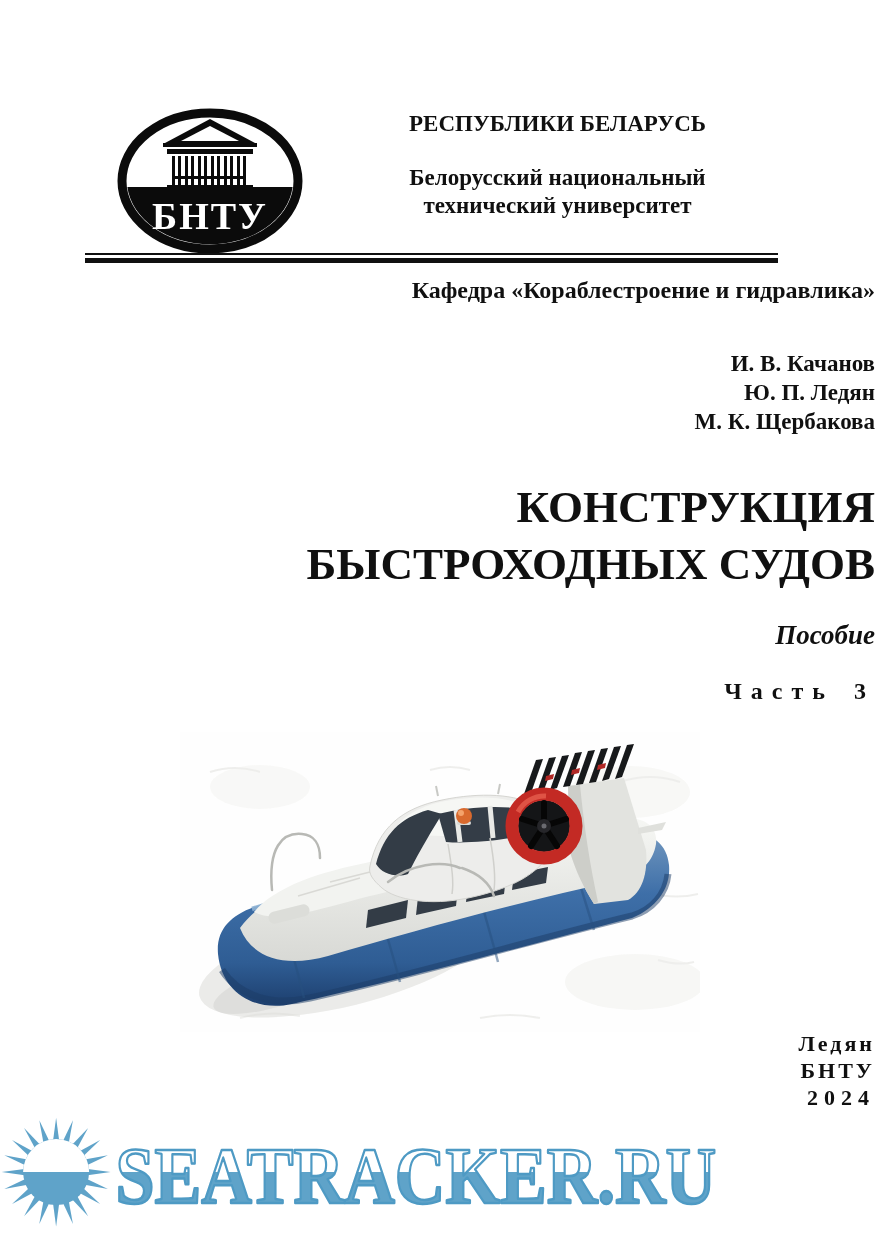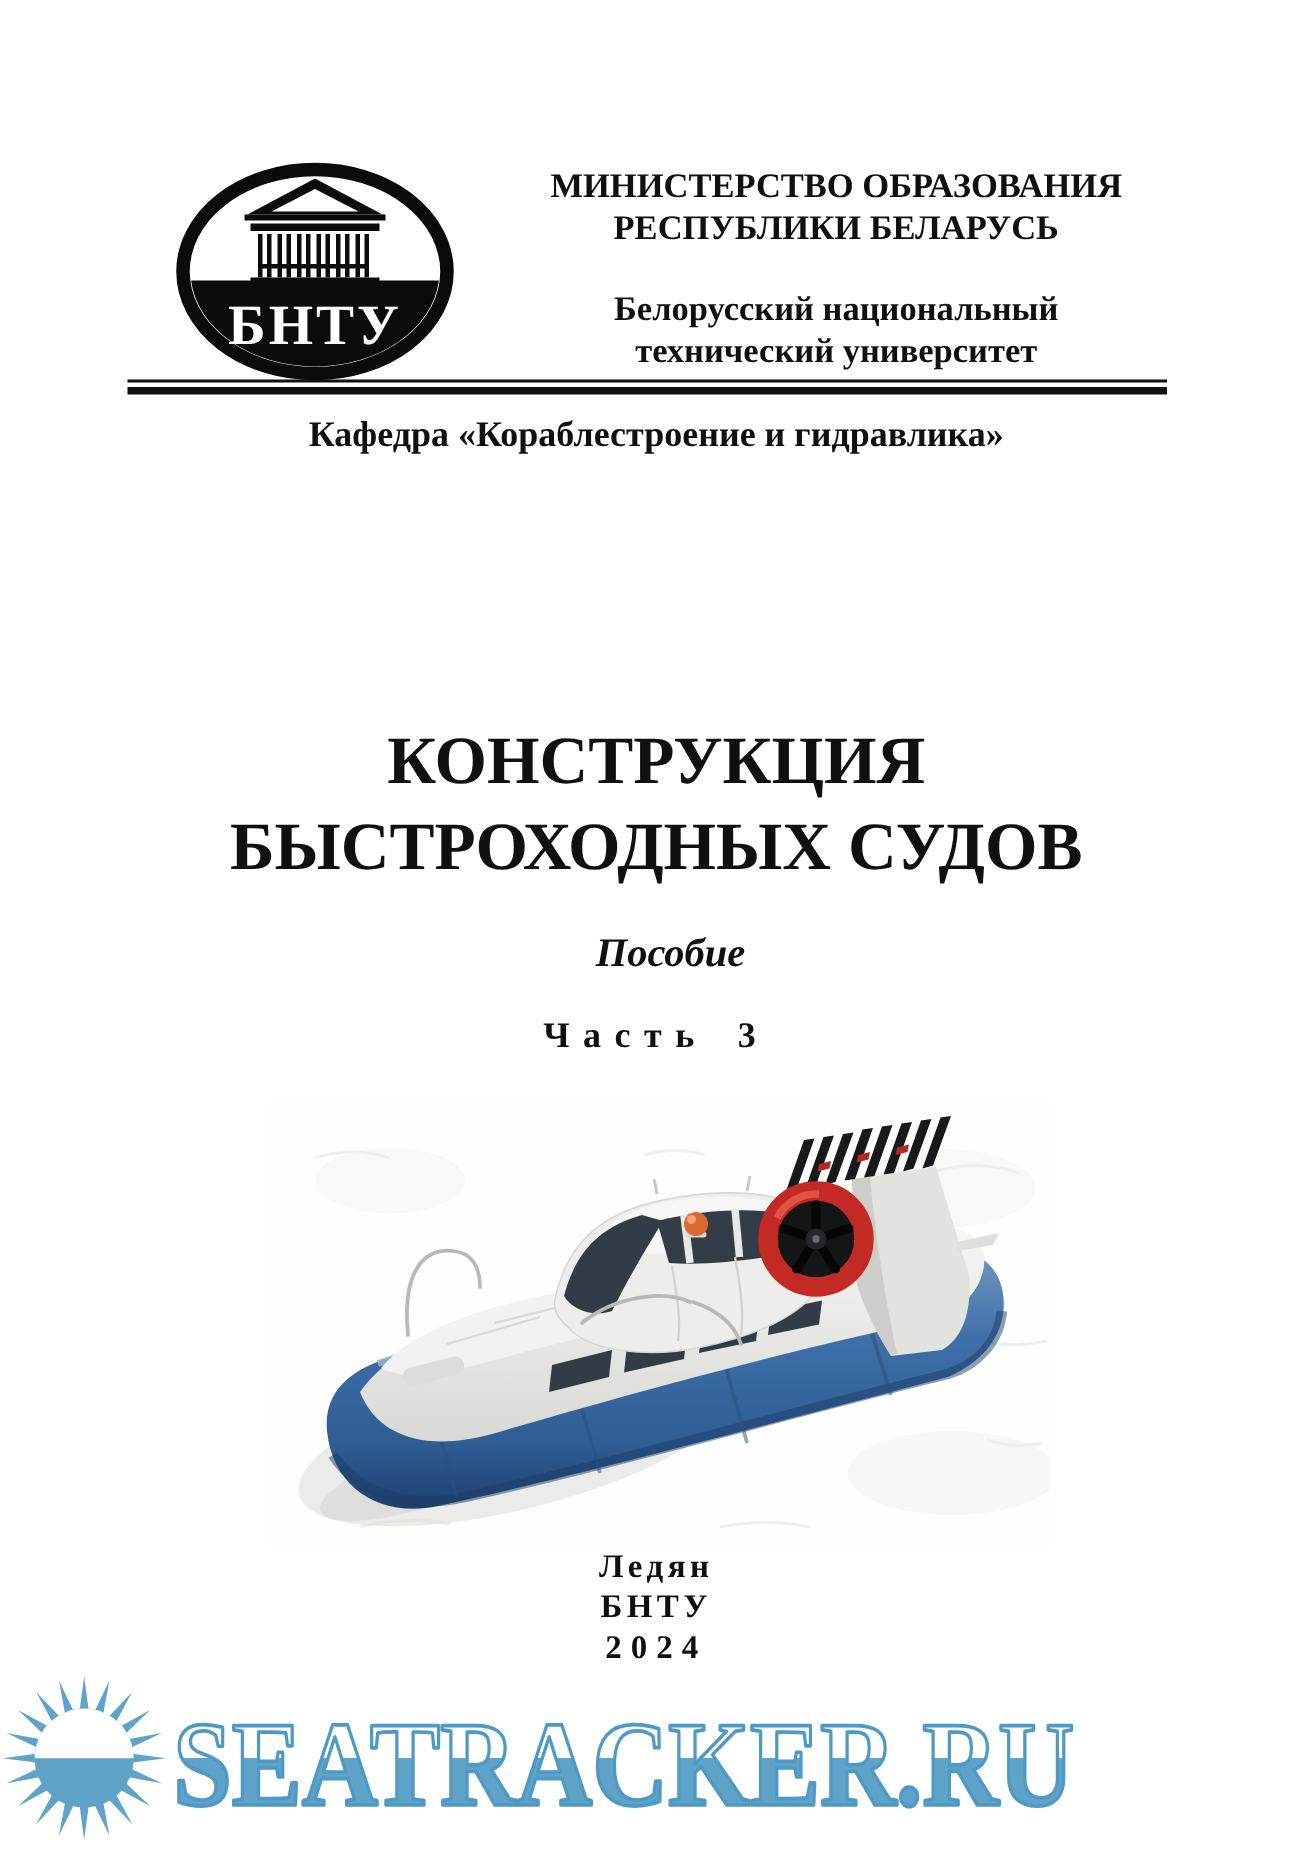--- a/index.html
+++ b/index.html
@@ -1,20 +1,20 @@
 <!DOCTYPE html>
 <html><head>
 <meta charset="utf-8">
 <style>
   html,body{margin:0;padding:0;background:#ffffff;}
   .page{
     position:relative;width:875px;height:1239px;background:#ffffff;
     font-family:"Liberation Serif","DejaVu Serif",serif;color:#101010;overflow:hidden;
   }
-  .center-abs{position:absolute;left:0;right:0;text-align:center;}
+  .center-abs{position:absolute;left:0;right:0;text-align:right;}
   .logo{position:absolute;left:117px;top:107px;width:186px;height:148px;}
   .logo svg{display:block;width:100%;height:100%;}
   .ministry{
     position:absolute;left:315px;top:110px;width:485px;text-align:center;
     font-weight:bold;font-size:23px;line-height:28px;
   }
   .uni-gap{height:26px;}
   .rule{position:absolute;left:85px;top:253px;width:693px;}
   .rule-thin{border-top:2.5px solid #101010;margin-bottom:3px;}
   .rule-thick{border-top:5px solid #101010;}
@@ -59,34 +59,38 @@
             <rect x="123" y="49" width="3" height="29" fill="#ffffff"></rect>
         </g>
         <rect x="55" y="69" width="74" height="3" fill="#0b0b0b"></rect>
         <rect x="50" y="78" width="86" height="3" fill="#0b0b0b"></rect>
       </g>
       <text x="93" y="122" text-anchor="middle" font-size="38" font-weight="bold" fill="#ffffff" font-family="Liberation Serif, DejaVu Serif, serif" letter-spacing="2">БНТУ</text>
     </svg>
   </div>
 
   <div class="ministry">
-    <div>МИНИСТЕРСТВО ОБРАЗОВАНИЯ</div>
     <div>РЕСПУБЛИКИ БЕЛАРУСЬ</div>
     <div class="uni-gap"></div>
     <div>Белорусский национальный</div>
     <div>технический университет</div>
   </div>
 
   <div class="rule">
     <div class="rule-thin"></div>
     <div class="rule-thick"></div>
   </div>
 
   <div class="department center-abs">Кафедра «Кораблестроение и гидравлика»</div>
 
+  <div class="authors center-abs">
+    <div>И. В. Качанов</div>
+    <div>Ю. П. Ледян</div>
+    <div>М. К. Щербакова</div>
+  </div>
 
   <div class="title center-abs">
     <div>КОНСТРУКЦИЯ</div>
     <div>БЫСТРОХОДНЫХ СУДОВ</div>
   </div>
 
   <div class="subtitle center-abs">Пособие</div>
   <div class="part center-abs">Часть 3</div>
 
   <figure class="figure">

